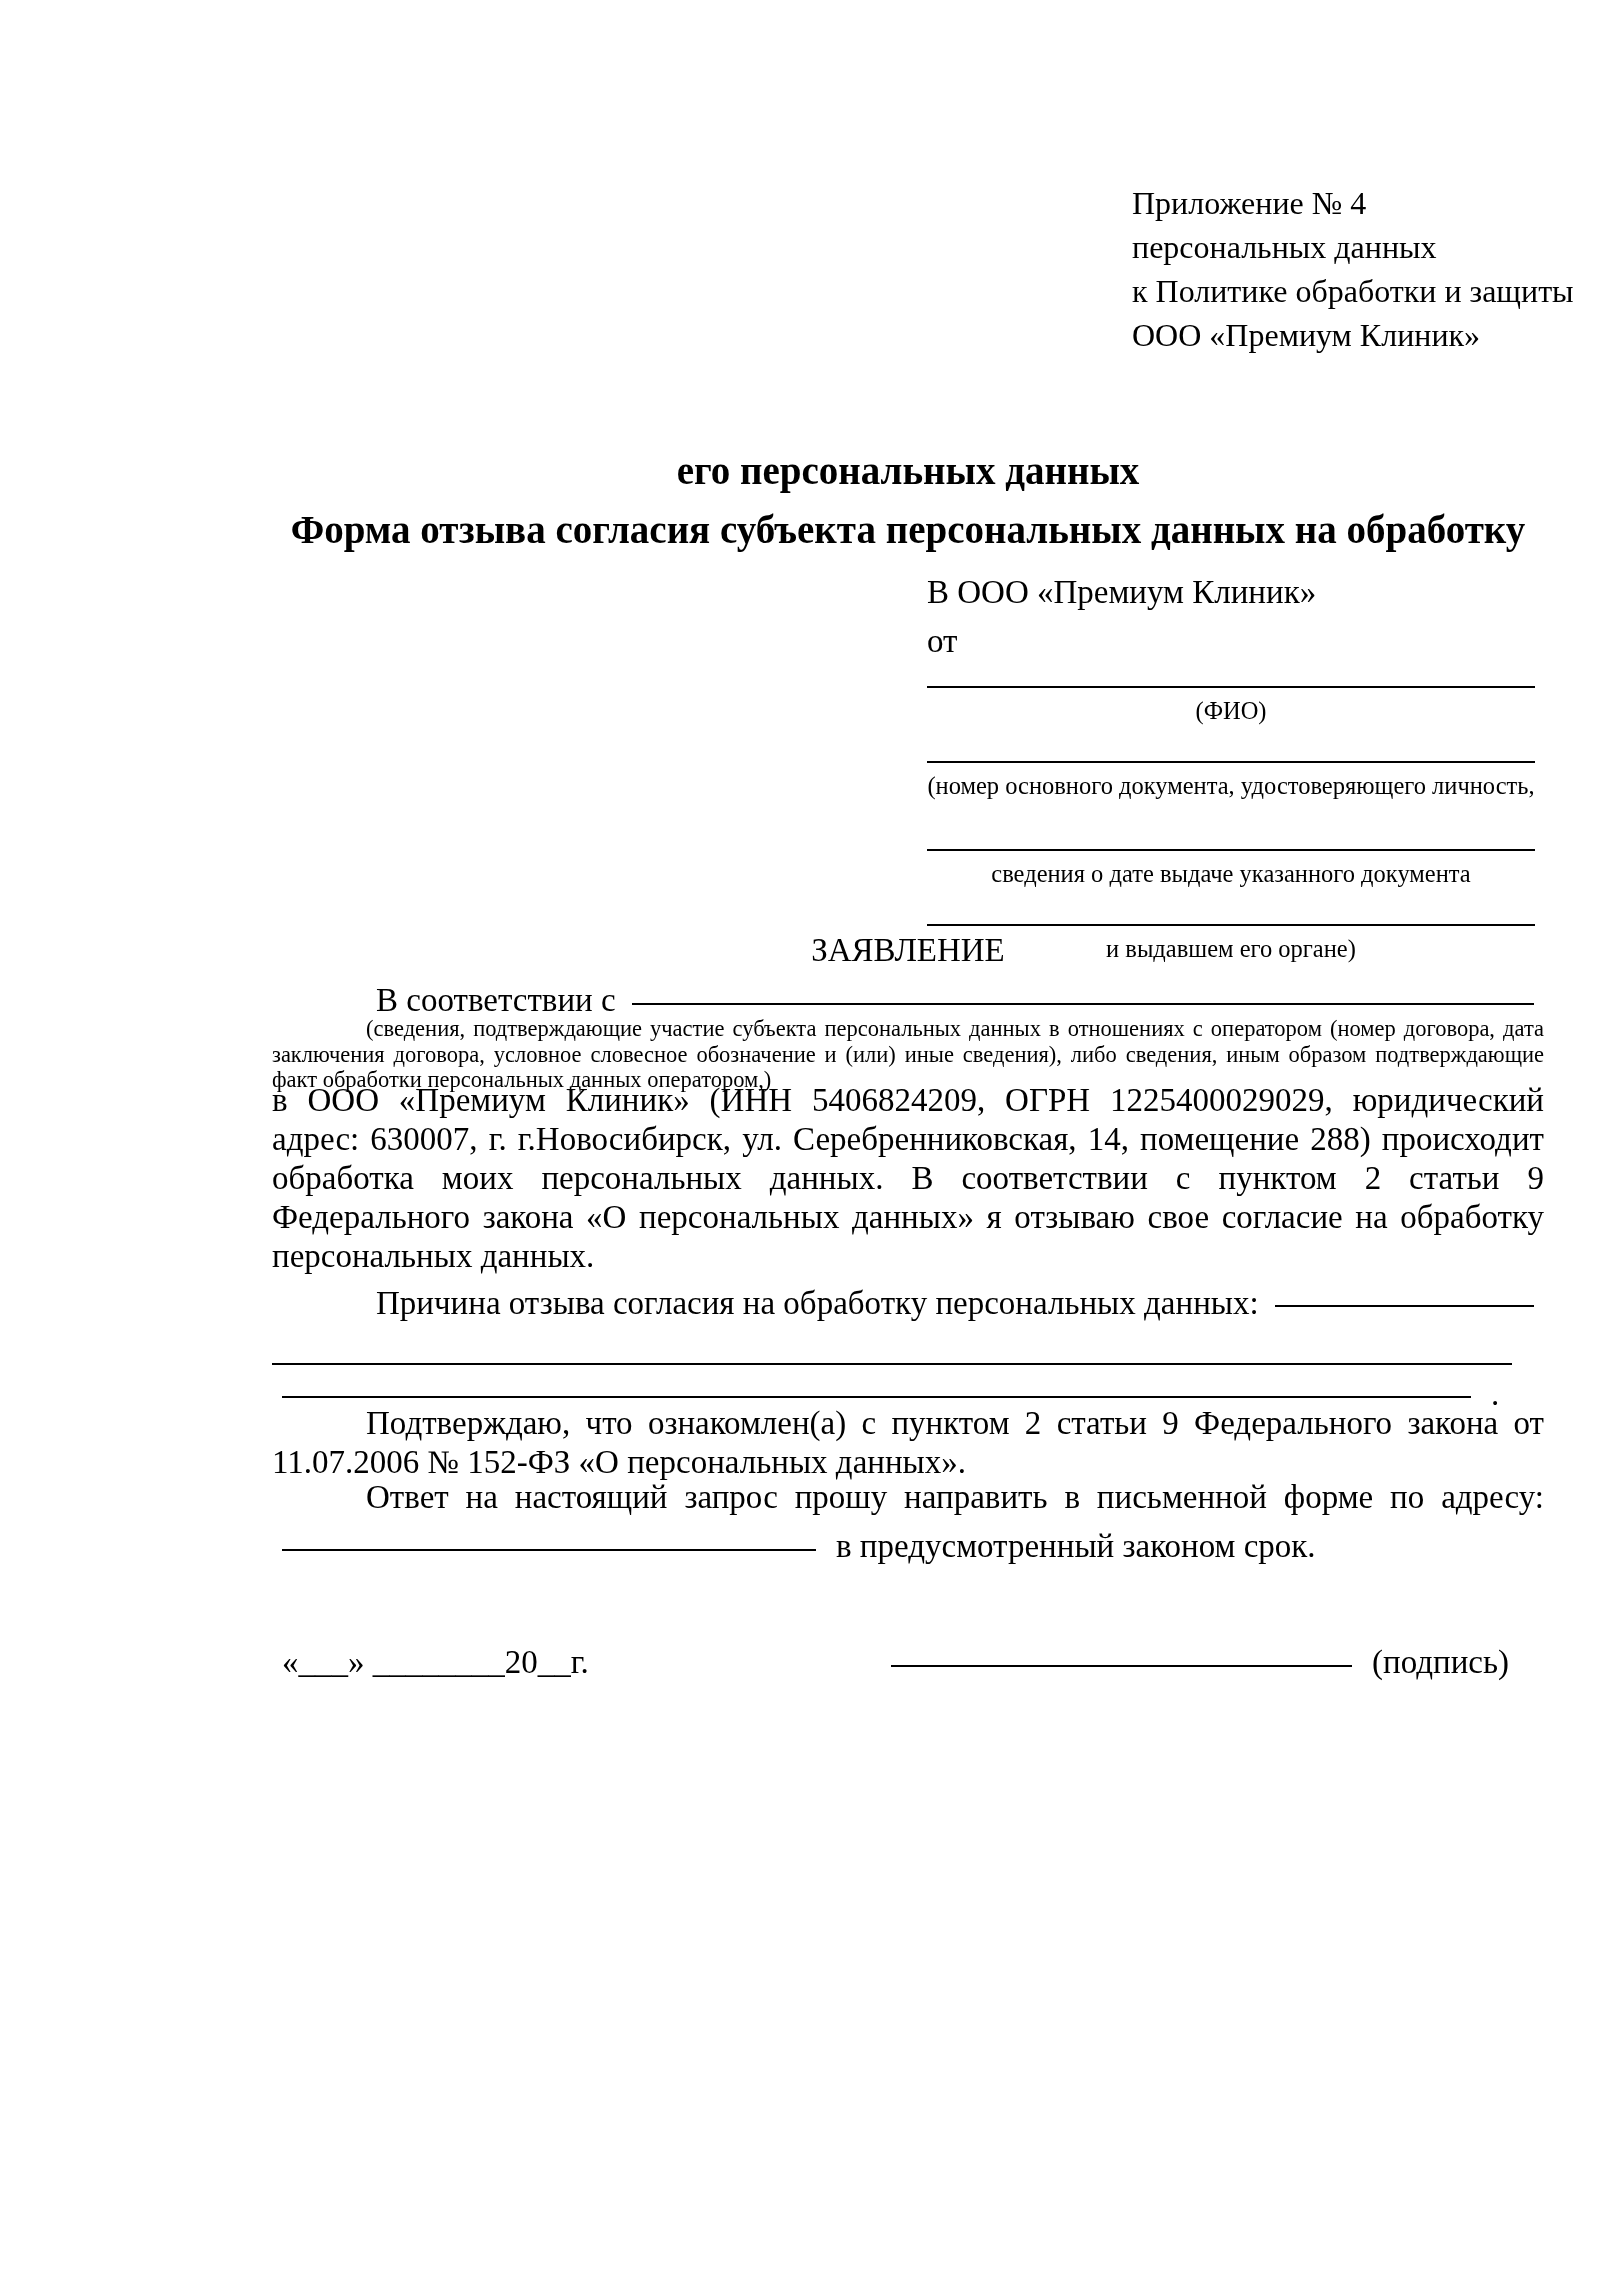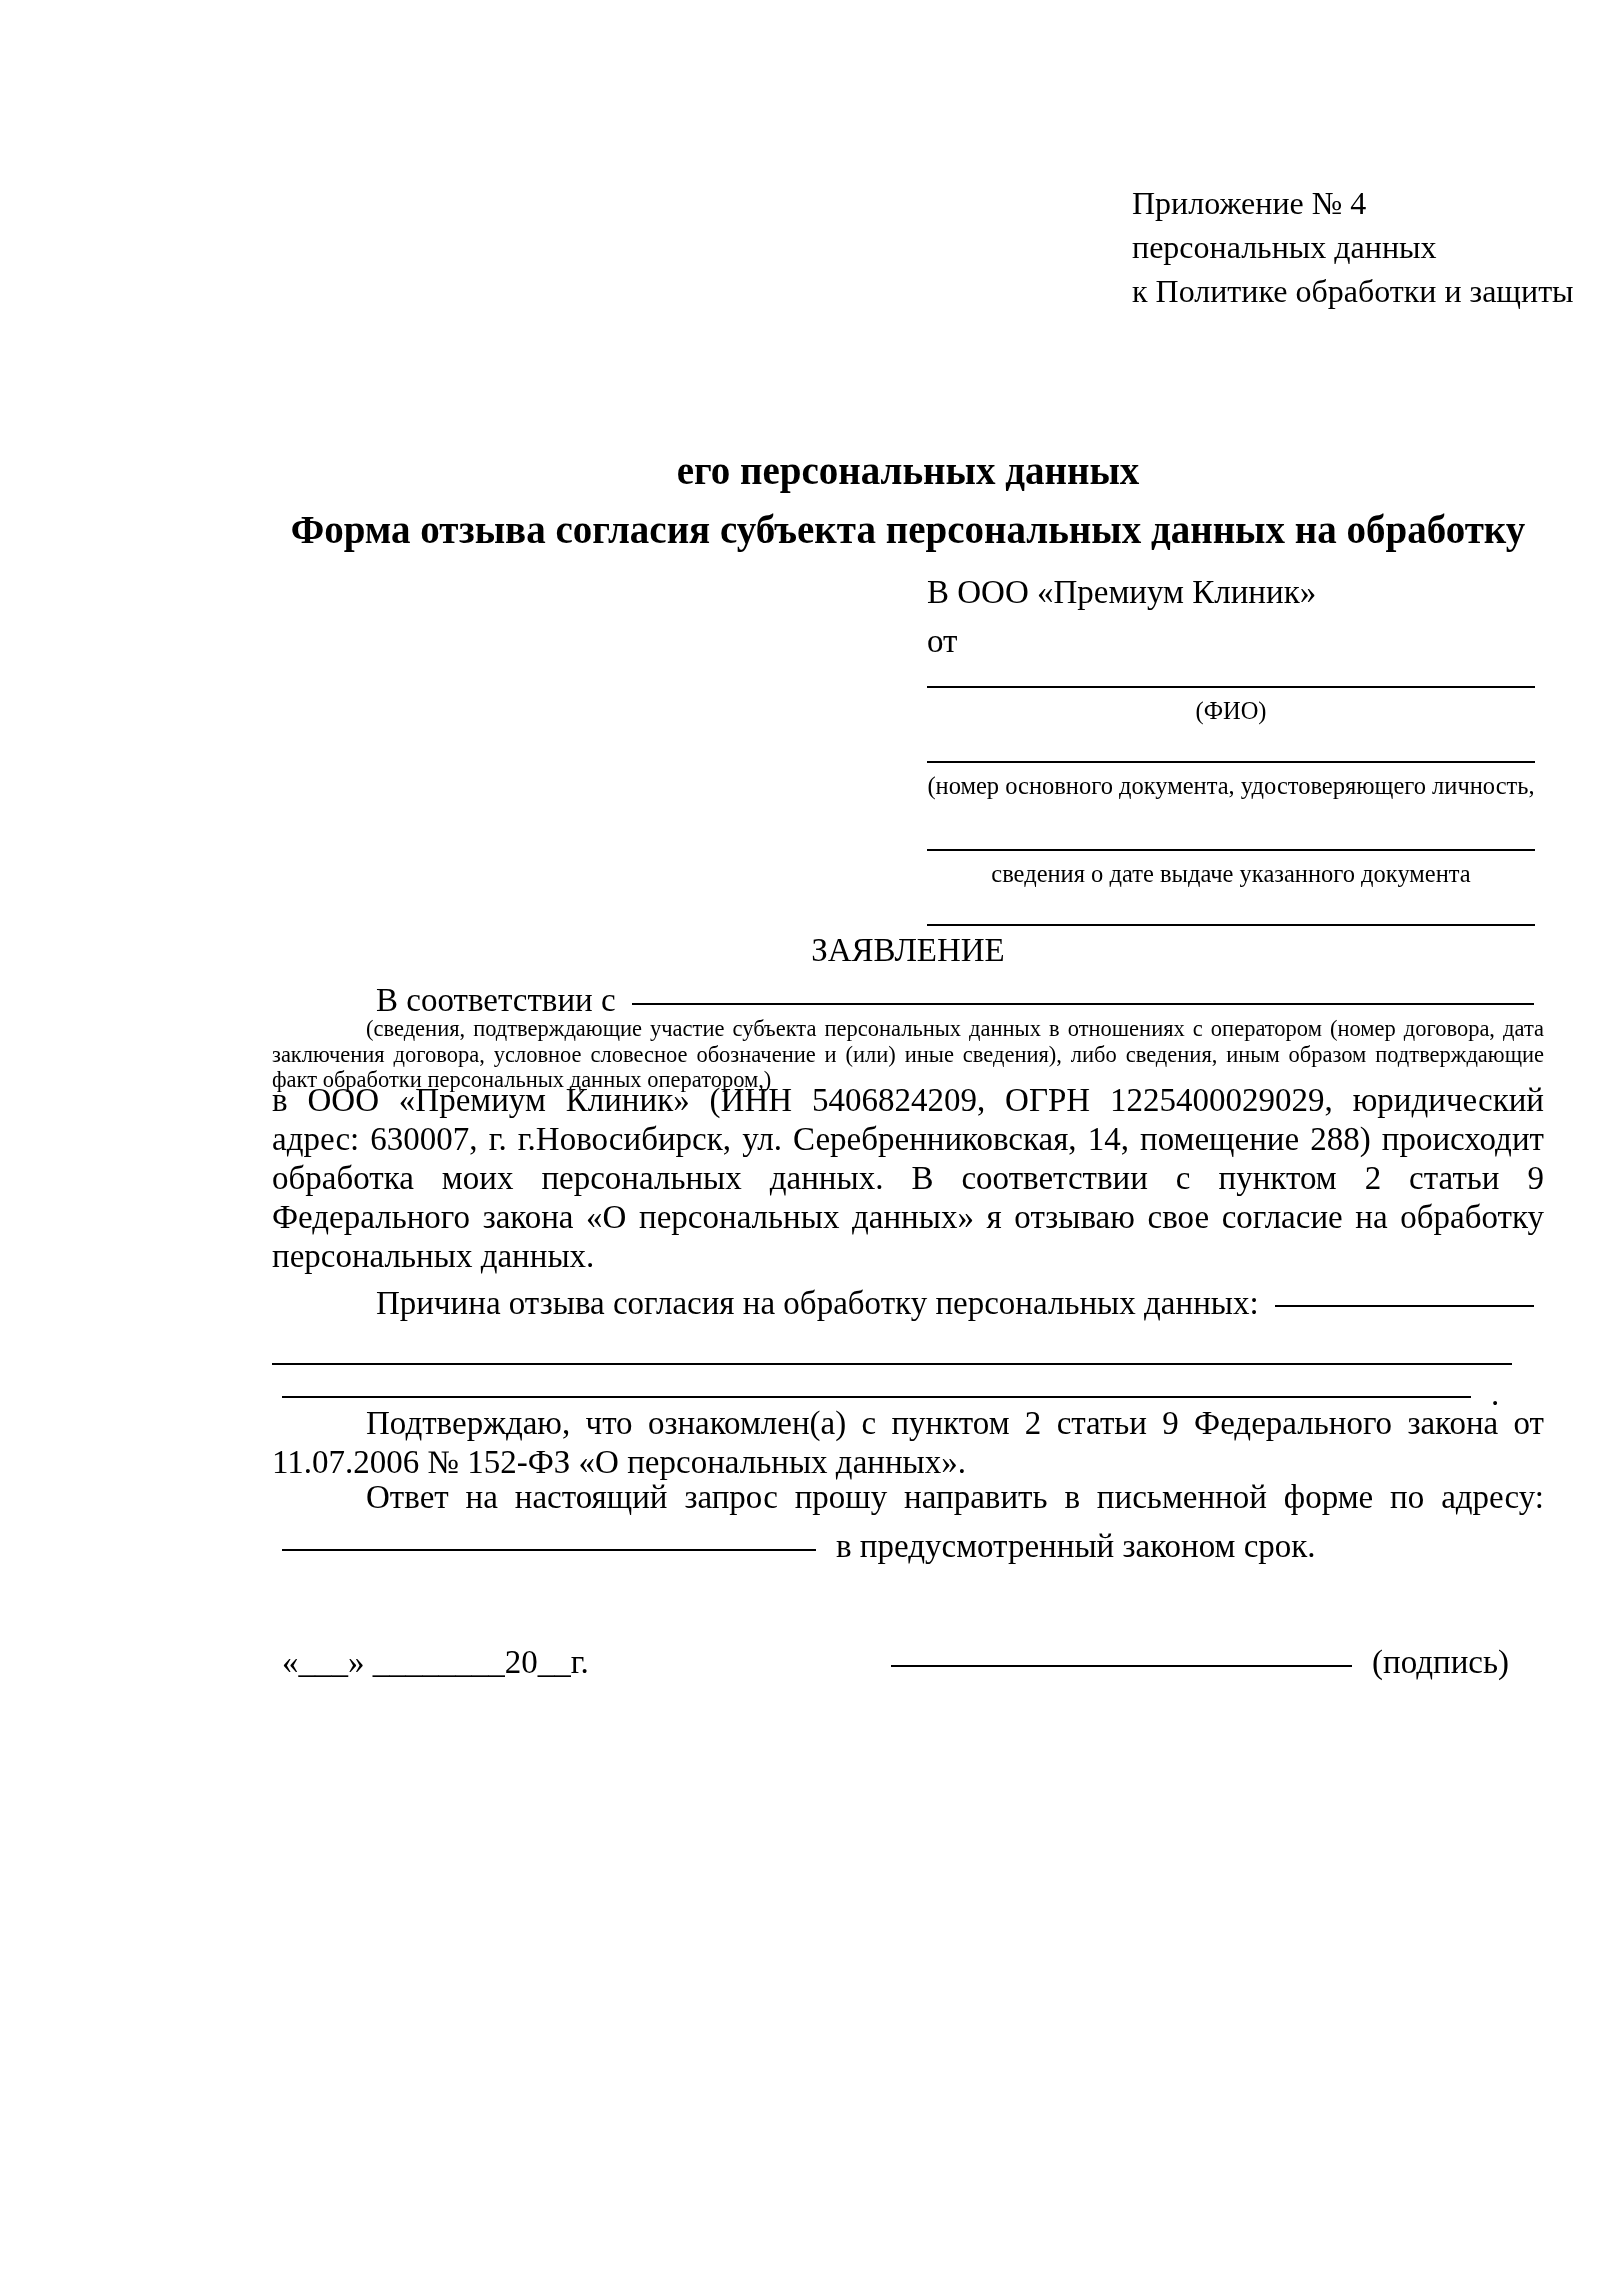--- a/index.html
+++ b/index.html
@@ -64,37 +64,39 @@
 </style>
 </head>
 <body>
 
 <div class="page">
 
   <div class="annex">
     <div>Приложение № 4</div>
     <div>персональных данных</div>
     <div>к Политике обработки и защиты</div>
+    <div>ООО «Премиум Клиник»</div>
   </div>
 
   <div class="title">
     <div>его персональных данных</div>
     <div>Форма отзыва согласия субъекта персональных данных на обработку</div>
   </div>
 
   <div class="addressee">
     <div>В ООО «Премиум Клиник»</div>
     <div>от</div>
     <div class="blank bl-17"></div>
     <div class="caption">(ФИО)</div>
     <div class="blank bl-30"></div>
     <div class="caption">(номер основного документа, удостоверяющего личность,</div>
     <div class="blank bl-42"></div>
     <div class="caption">сведения о дате выдаче указанного документа</div>
     <div class="blank bl-30"></div>
+    <div class="caption">и выдавшем его органе)</div>
   </div>
 
   <div class="heading">ЗАЯВЛЕНИЕ</div>
 
   <div class="intro-row">
     <span>В соответствии с</span>
     <span class="fill"></span>
   </div>
 
   <div class="footnote">(сведения, подтверждающие участие субъекта персональных данных в отношениях с оператором (номер договора, дата заключения договора, условное словесное обозначение и (или) иные сведения), либо сведения, иным образом подтверждающие факт обработки персональных данных оператором,)</div>

